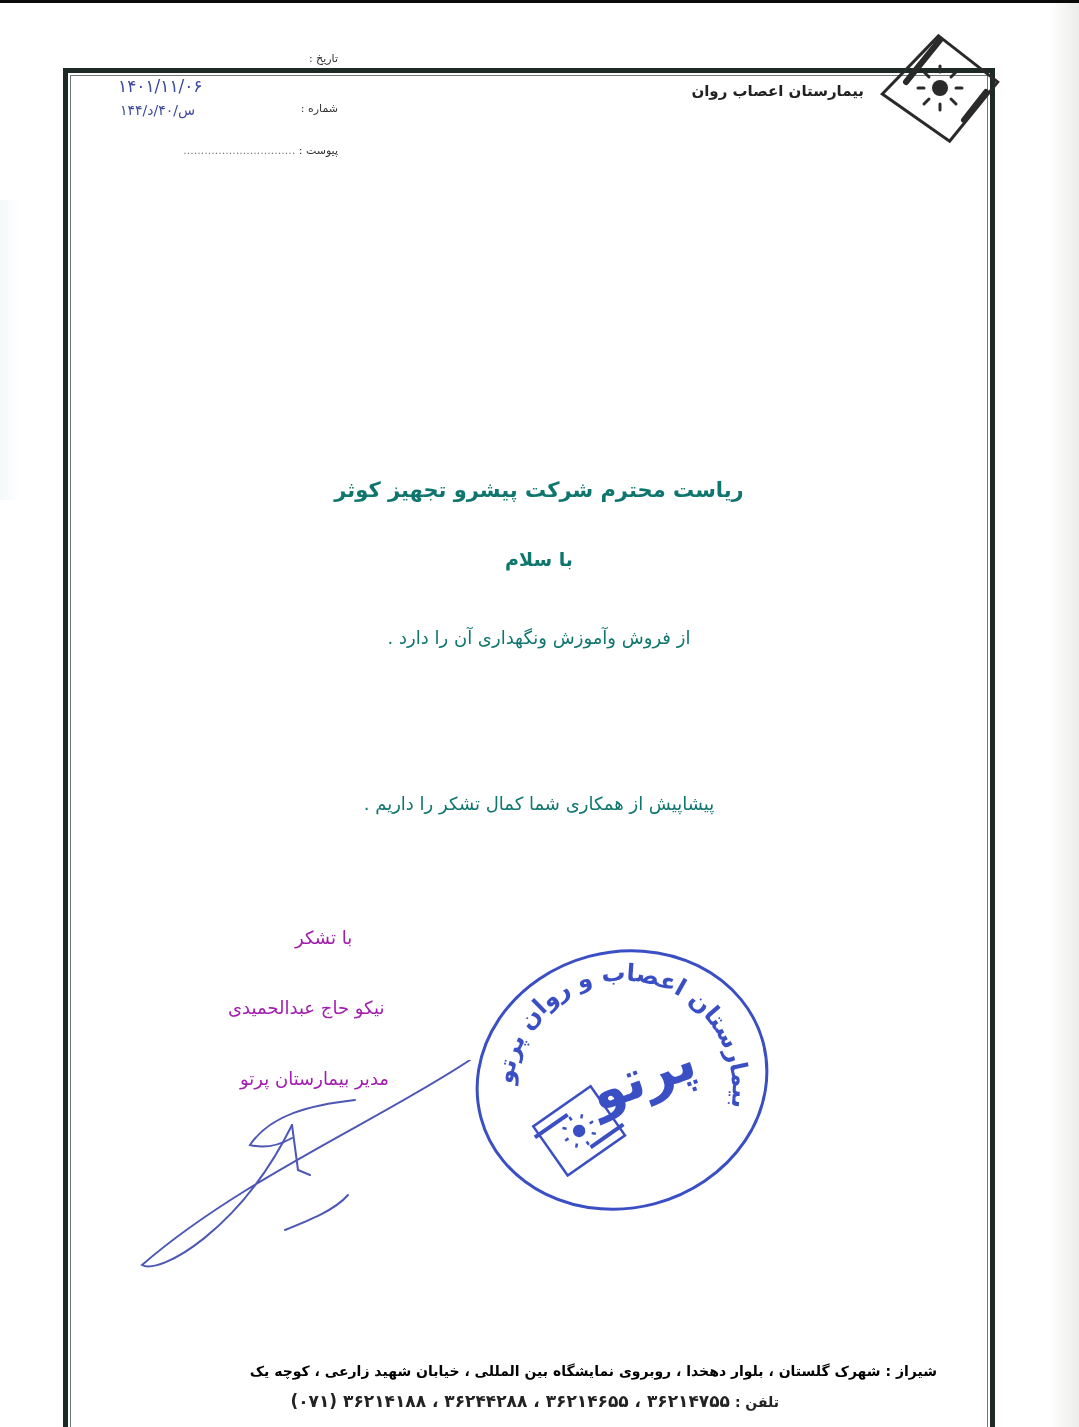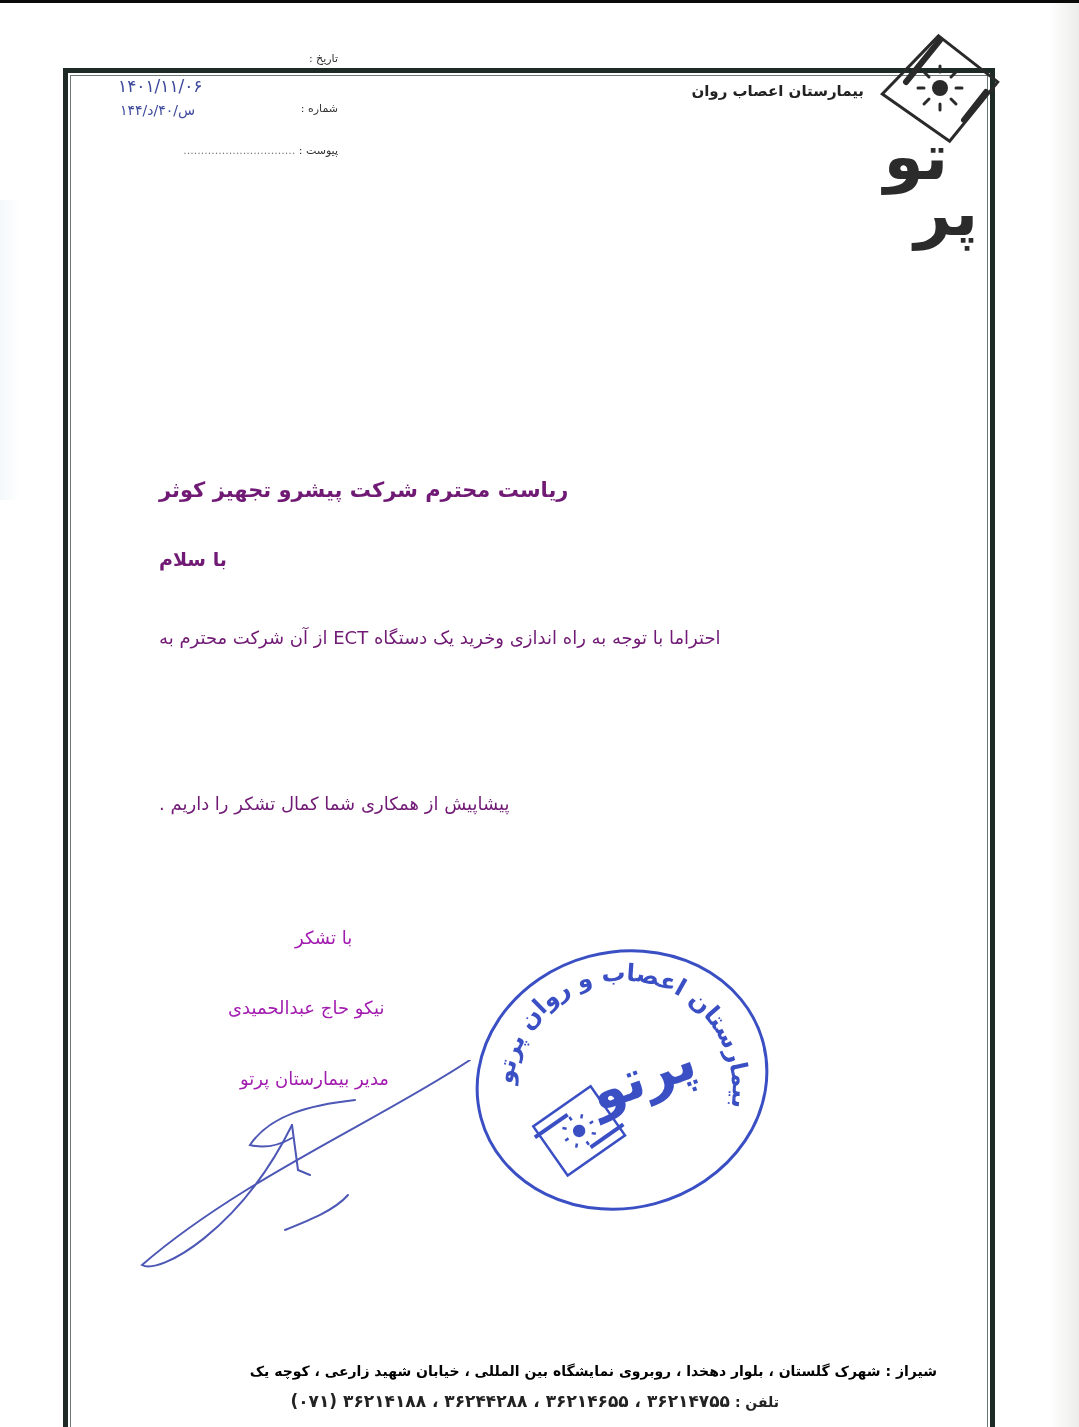--- a/index.html
+++ b/index.html
@@ -47,22 +47,22 @@
     }
     .brand-word {
       position: absolute; right: 52px; top: 95px; direction: rtl;
       font-size: 64px; font-weight: bold; color: #2b2b2b; line-height: 1;
     }
     .brand-word .line2 { display: block; margin-right: -30px; margin-top: -8px; }
     .emblem { position: absolute; right: 0; top: 0; width: 140px; height: 130px; }
 
     
     .letter {
-      position: absolute; right: 160px; width: 760px; direction: rtl; text-align: left;
-      color: #701a75; font-family: "DejaVu Sans", sans-serif;
+      position: absolute; right: 160px; width: 760px; direction: rtl; text-align: center;
+      color: #0f766e; font-family: "DejaVu Sans", sans-serif;
     }
     .recipient { top: 478px; font-size: 21px; font-weight: bold; }
     .salutation { top: 548px; font-size: 19px; font-weight: bold; }
     .paragraph { top: 610px; font-size: 18px; line-height: 55px; }
     .paragraph .line { display: block; white-space: nowrap; }
     .paragraph .indent { padding-right: 22px; }
     .closing-line { top: 793px; font-size: 18px; }
 
     
     .sig { position: absolute; direction: rtl; text-align: center; color: #a21caf; font-size: 18px; }
@@ -104,24 +104,20 @@
     </div>
     <div class="ref-row ref-attach">
       <span>پیوست :</span>
       <span class="dots">................................</span>
     </div>
   </div>
 </div>
 
 <div class="logo-wrap">
   <div class="hospital-name">بیمارستان اعصاب روان</div>
-  <div class="brand-word">
-    <span>تو</span>
-    <span class="line2">پر</span>
-  </div>
   <svg class="emblem" width="140" height="130" viewBox="0 0 140 130">
     <g fill="none" stroke="#2a2a2a" stroke-width="3">
       <polygon points="84,6 138,58 84,112 22,58" transform="rotate(-6 80 58)"></polygon>
     </g>
     <g stroke="#2a2a2a" stroke-width="6" stroke-linecap="round">
       <line x1="80" y1="10" x2="46" y2="52"></line>
       <line x1="104" y1="90" x2="126" y2="62"></line>
     </g>
     <circle cx="80" cy="58" r="8" fill="#2a2a2a"></circle>
     <g stroke="#2a2a2a" stroke-width="3" stroke-linecap="round">
@@ -133,21 +129,21 @@
       <line x1="91" y1="47" x2="96" y2="42"></line>
       <line x1="69" y1="69" x2="64" y2="74"></line>
       <line x1="91" y1="69" x2="96" y2="74"></line>
     </g>
   </svg>
 </div>
 
 <div class="letter recipient">ریاست محترم شرکت پیشرو تجهیز کوثر</div>
 <div class="letter salutation">با سلام</div>
 <div class="letter paragraph">
-  <span class="line indent">احتراما با توجه به راه اندازی وخرید یک دستگاه  ECT از آن شرکت محترم به</span>
+  <span class="line">از فروش وآموزش ونگهداری آن را دارد .</span>
 </div>
 <div class="letter closing-line">پیشاپیش از همکاری شما کمال تشکر را داریم .</div>
 
 <div class="sig sig-thanks">با تشکر</div>
 <div class="sig sig-name">نیکو حاج عبدالحمیدی</div>
 <div class="sig sig-title">مدیر  بیمارستان پرتو</div>
 
 <svg class="signature-svg" width="360" height="220" viewBox="0 0 360 220">
   <g fill="none" stroke="#4d57b5" stroke-width="2" stroke-linecap="round">
     <path d="M350 0 C 260 60, 120 120, 22 205 C 40 215, 120 170, 172 65"></path>

